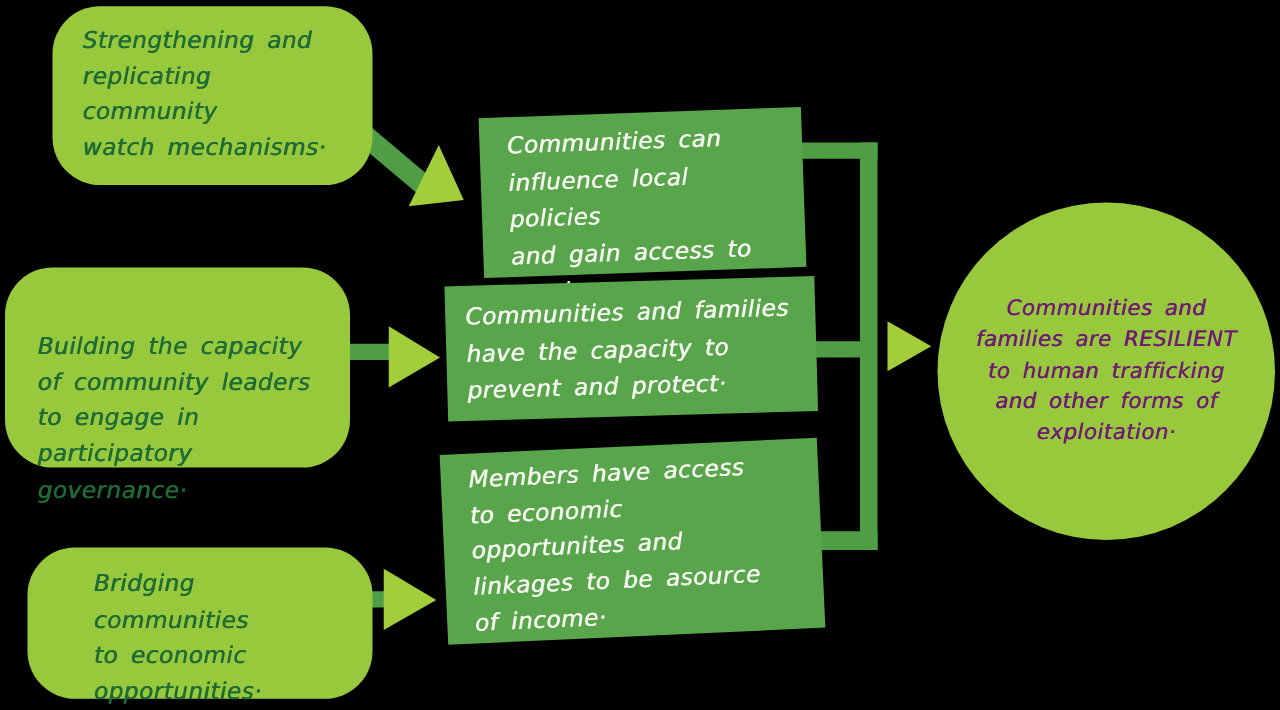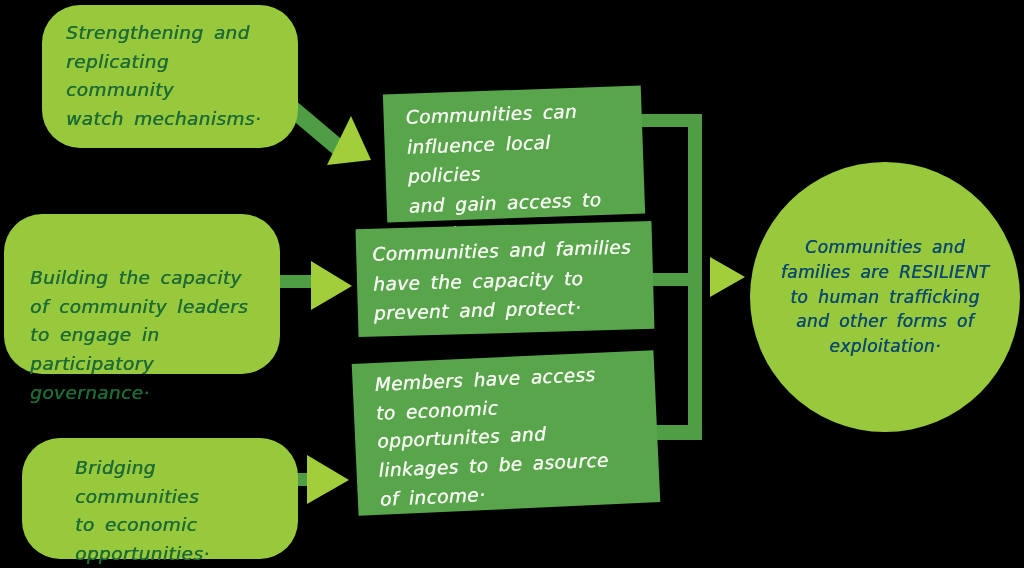--- a/index.html
+++ b/index.html
@@ -59,21 +59,21 @@
     width: 270px; height: 270px;
     border-radius: 50%;
     background: #98C93D;
     display: flex;
     align-items: center;
     justify-content: center;
     box-sizing: border-box;
     padding: 0 16px;
   }
   .outcome-circle .btext {
-    color: #0c4a6e;
+    color: #701a75;
     text-align: center;
     font-size: 17px;
     line-height: 1.47;
   }
 </style>
 </head>
 <body>
 
 <div class="stage">
 

